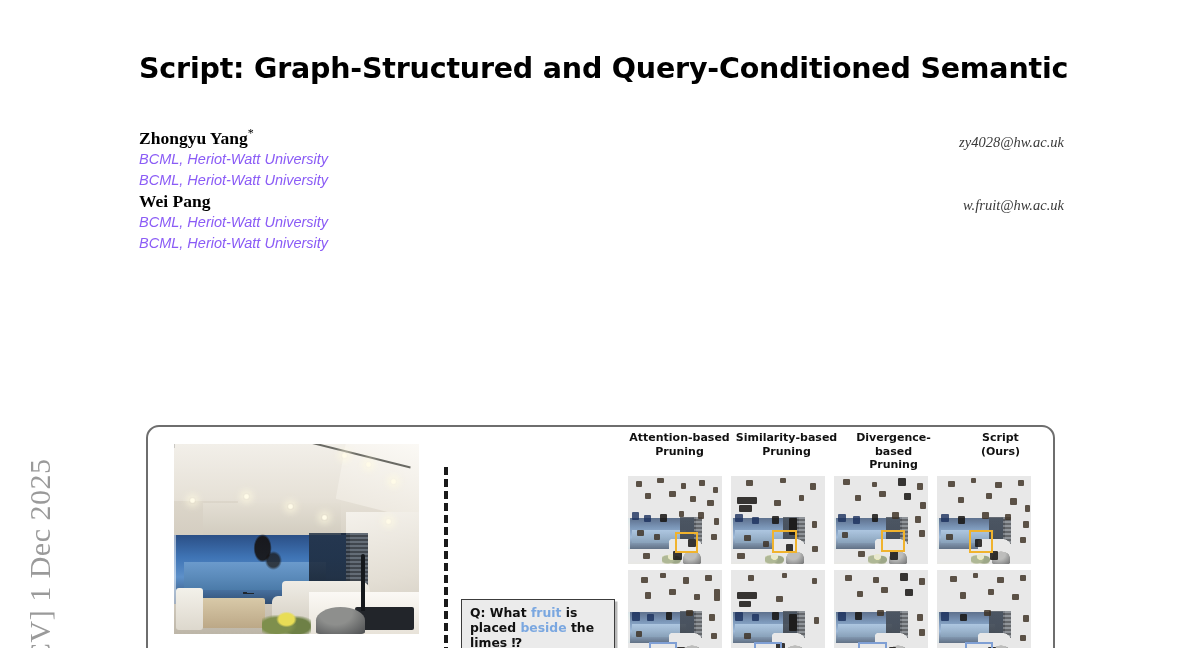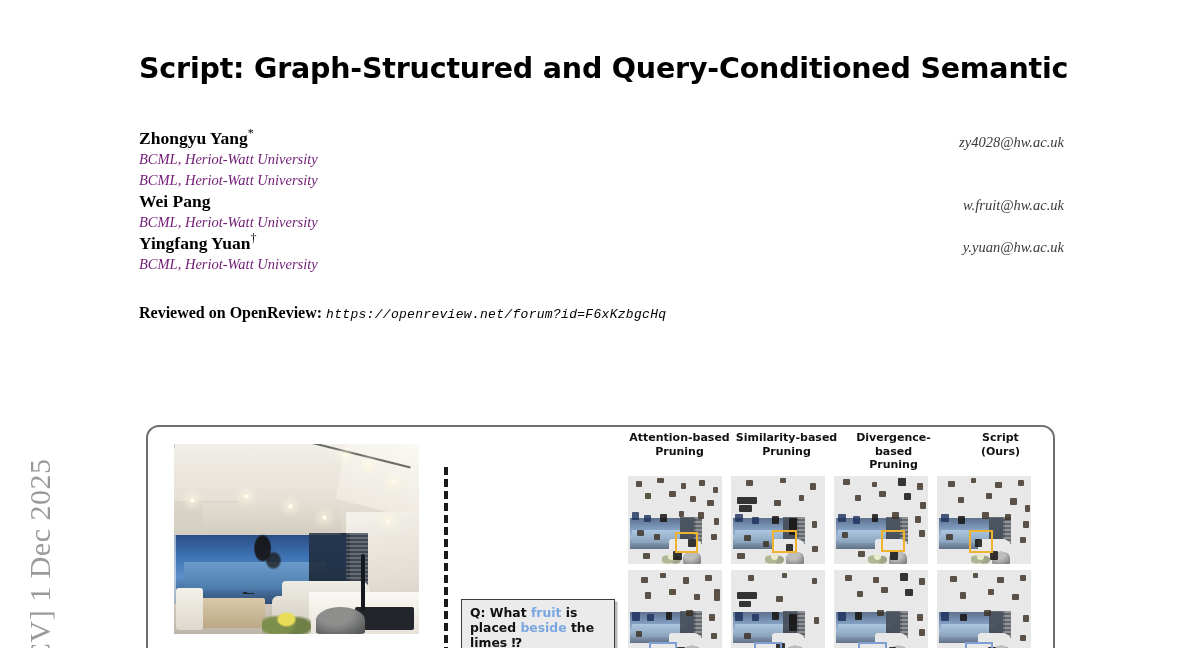--- a/index.html
+++ b/index.html
@@ -77,25 +77,25 @@
     white-space: nowrap;
   }
   .author-name sup {
     font-size: 12px;
     font-weight: normal;
     vertical-align: super;
     line-height: 0;
   }
   .affil-row { height: 21px; }
   .affil {
-    font-family: Liberation Serif, serif;
+    font-family: Liberation Sans, sans-serif;
     font-style: italic;
     font-size: 14.5px;
     line-height: 21px;
-    color: #701a75;
+    color: #8b5cf6;
     white-space: nowrap;
   }
   .email {
     position: absolute;
     right: 0;
     top: 4px;
     font-family: "Liberation Serif", serif;
     font-style: italic;
     font-size: 14.5px;
     line-height: 21px;
@@ -384,33 +384,25 @@
     </div>
 
     <div class="author-row">
       <span class="author-name"><span>Wei Pang</span><sup></sup></span>
       <span class="email">w.fruit@hw.ac.uk</span>
     </div>
     <div class="affil-row">
       <span class="affil">BCML, Heriot-Watt University</span>
     </div>
 
-    <div class="author-row">
-      <span class="author-name"><span>Yingfang Yuan</span><sup>†</sup></span>
-      <span class="email">y.yuan@hw.ac.uk</span>
-    </div>
     <div class="affil-row">
       <span class="affil">BCML, Heriot-Watt University</span>
     </div>
   </div>
 
-  <div class="reviewed">
-    <span>Reviewed on OpenReview:</span>
-    <span class="url">https://openreview.net/forum?id=F6xKzbgcHq</span>
-  </div>
 
   <div class="figure-panel">
 
     <div class="input-block">
       <div class="input-photo">
         <div class="ph-ceiling"></div>
         <div class="ph-ceiling-r"></div>
         <div class="ph-wall-left"></div>
         <div class="ph-wall-mid"></div>
         <div class="ph-wall-right"></div>

